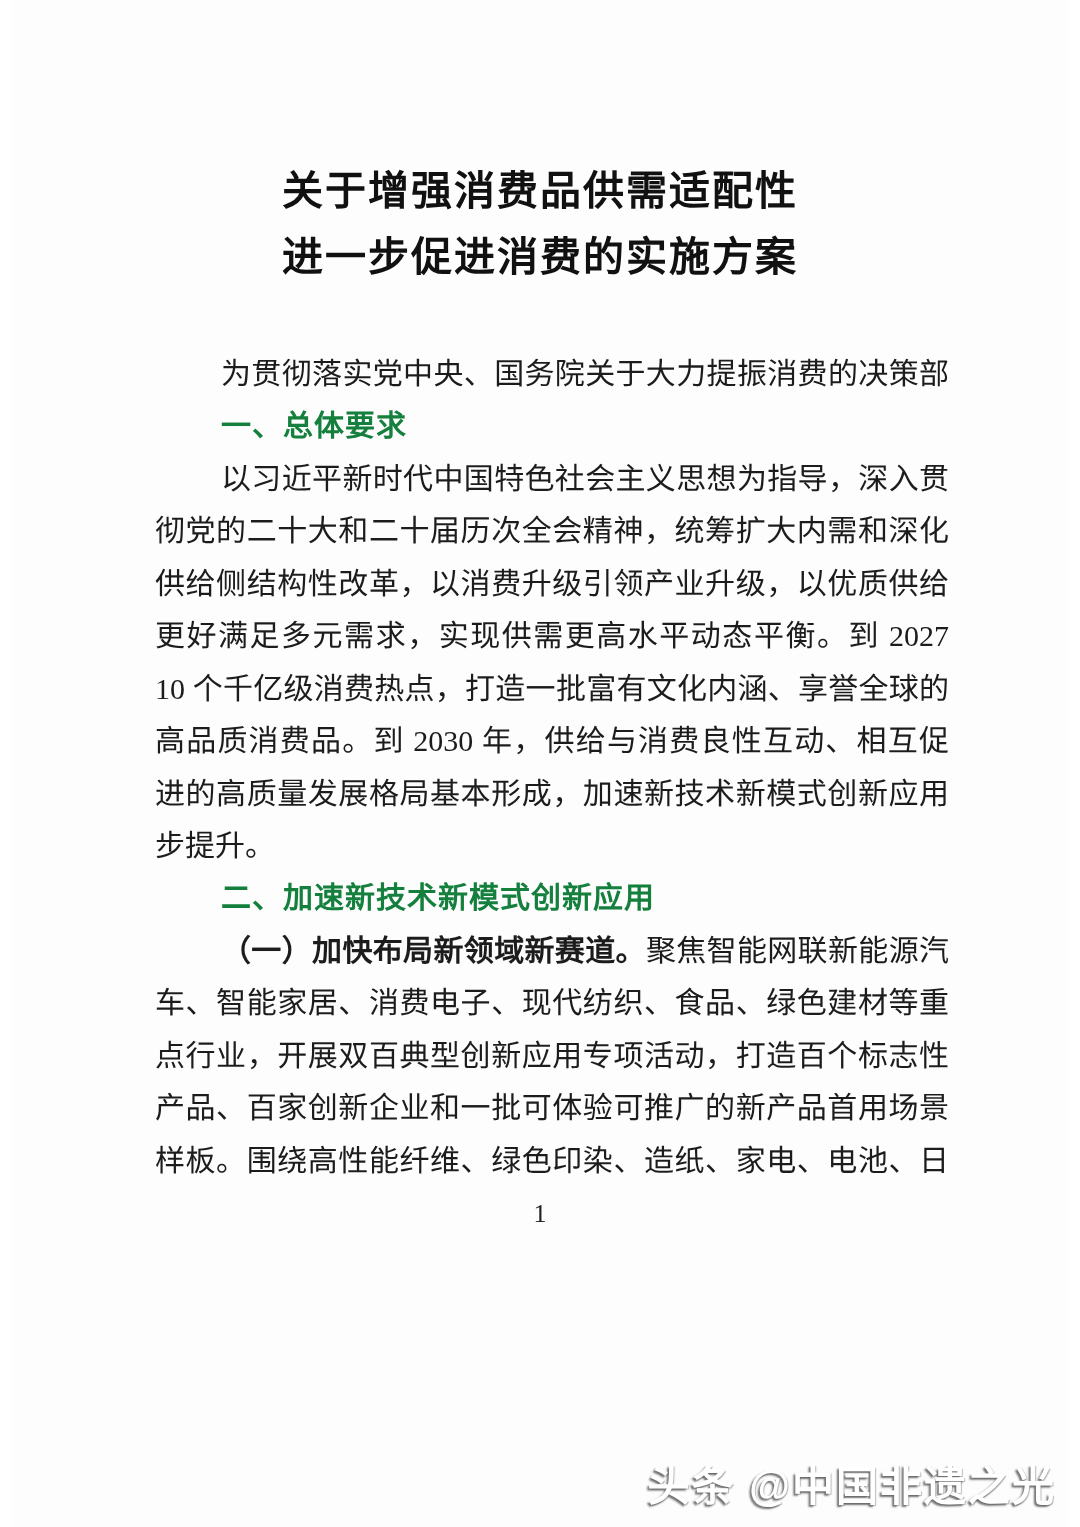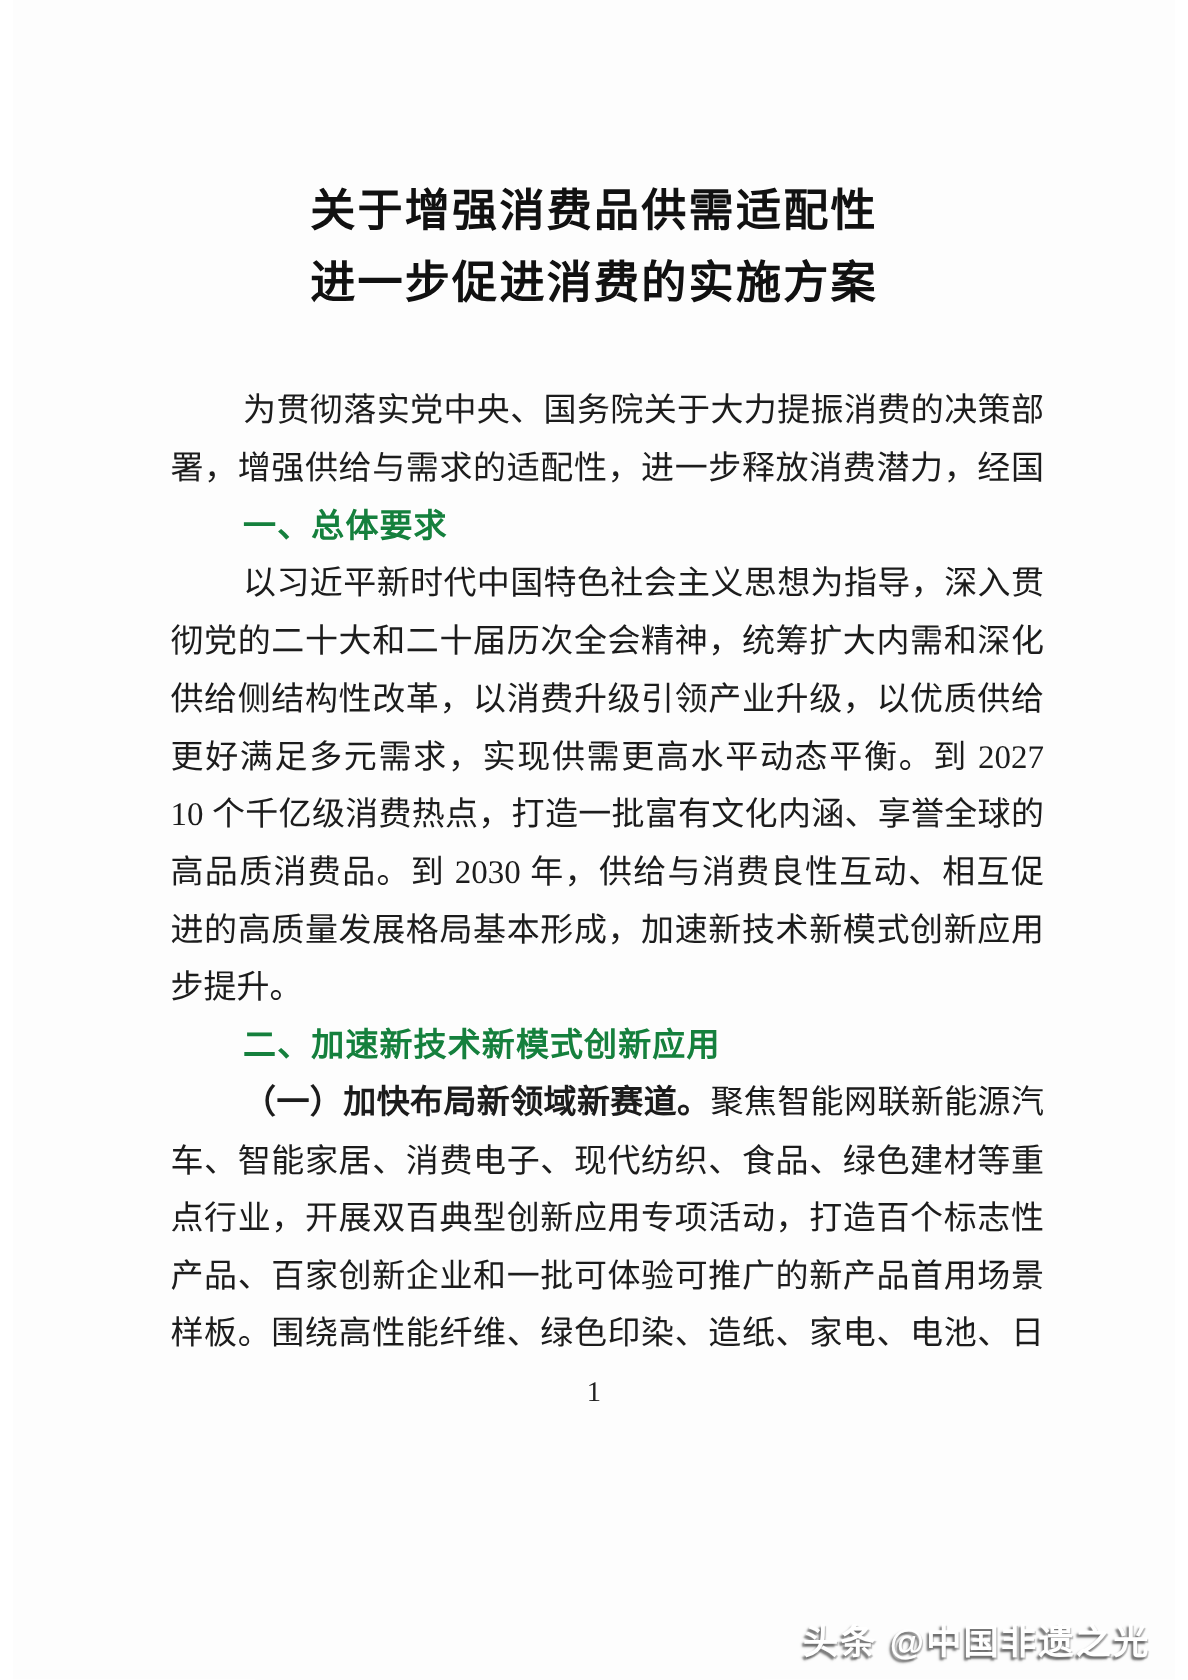--- a/index.html
+++ b/index.html
@@ -62,44 +62,43 @@
   }
   .page-footer {
     text-align: center;
     font-size: 26px;
     line-height: 30px;
     margin-top: 12px;
     color: #222222;
   }
   .watermark {
     position: absolute;
-    right: 22px;
+    right: 12px;
     bottom: 14px;
     font-family: "Liberation Sans", "DejaVu Sans", sans-serif;
-    font-size: 32px;
+    font-size: 42px;
     font-weight: 700;
     letter-spacing: 2px;
     color: #ffffff;
     text-shadow: -2px 2px 2px rgba(90,90,90,0.85), 1px 1px 1px rgba(120,120,120,0.5);
     user-select: none;
   }
 </style>
 </head>
 <body>
 
 <div class="page">
 
   <h1 class="doc-title">
     <div>关于增强消费品供需适配性</div>
     <div>进一步促进消费的实施方案</div>
   </h1>
 
   <div class="doc-body">
     <div class="line fill indent">为贯彻落实党中央、国务院关于大力提振消费的决策部</div>
-    <div class="line fill">署，增强供给与需求的适配性，进一步释放消费潜力，经国</div>
     <div class="line heading">一、总体要求</div>
     <div class="line fill indent">以习近平新时代中国特色社会主义思想为指导，深入贯</div>
     <div class="line fill">彻党的二十大和二十届历次全会精神，统筹扩大内需和深化</div>
     <div class="line fill">供给侧结构性改革，以消费升级引领产业升级，以优质供给</div>
     <div class="line fill">更好满足多元需求，实现供需更高水平动态平衡。到 2027</div>
     <div class="line fill">10 个千亿级消费热点，打造一批富有文化内涵、享誉全球的</div>
     <div class="line fill">高品质消费品。到 2030 年，供给与消费良性互动、相互促</div>
     <div class="line fill">进的高质量发展格局基本形成，加速新技术新模式创新应用</div>
     <div class="line">步提升。</div>
     <div class="line heading">二、加速新技术新模式创新应用</div>

